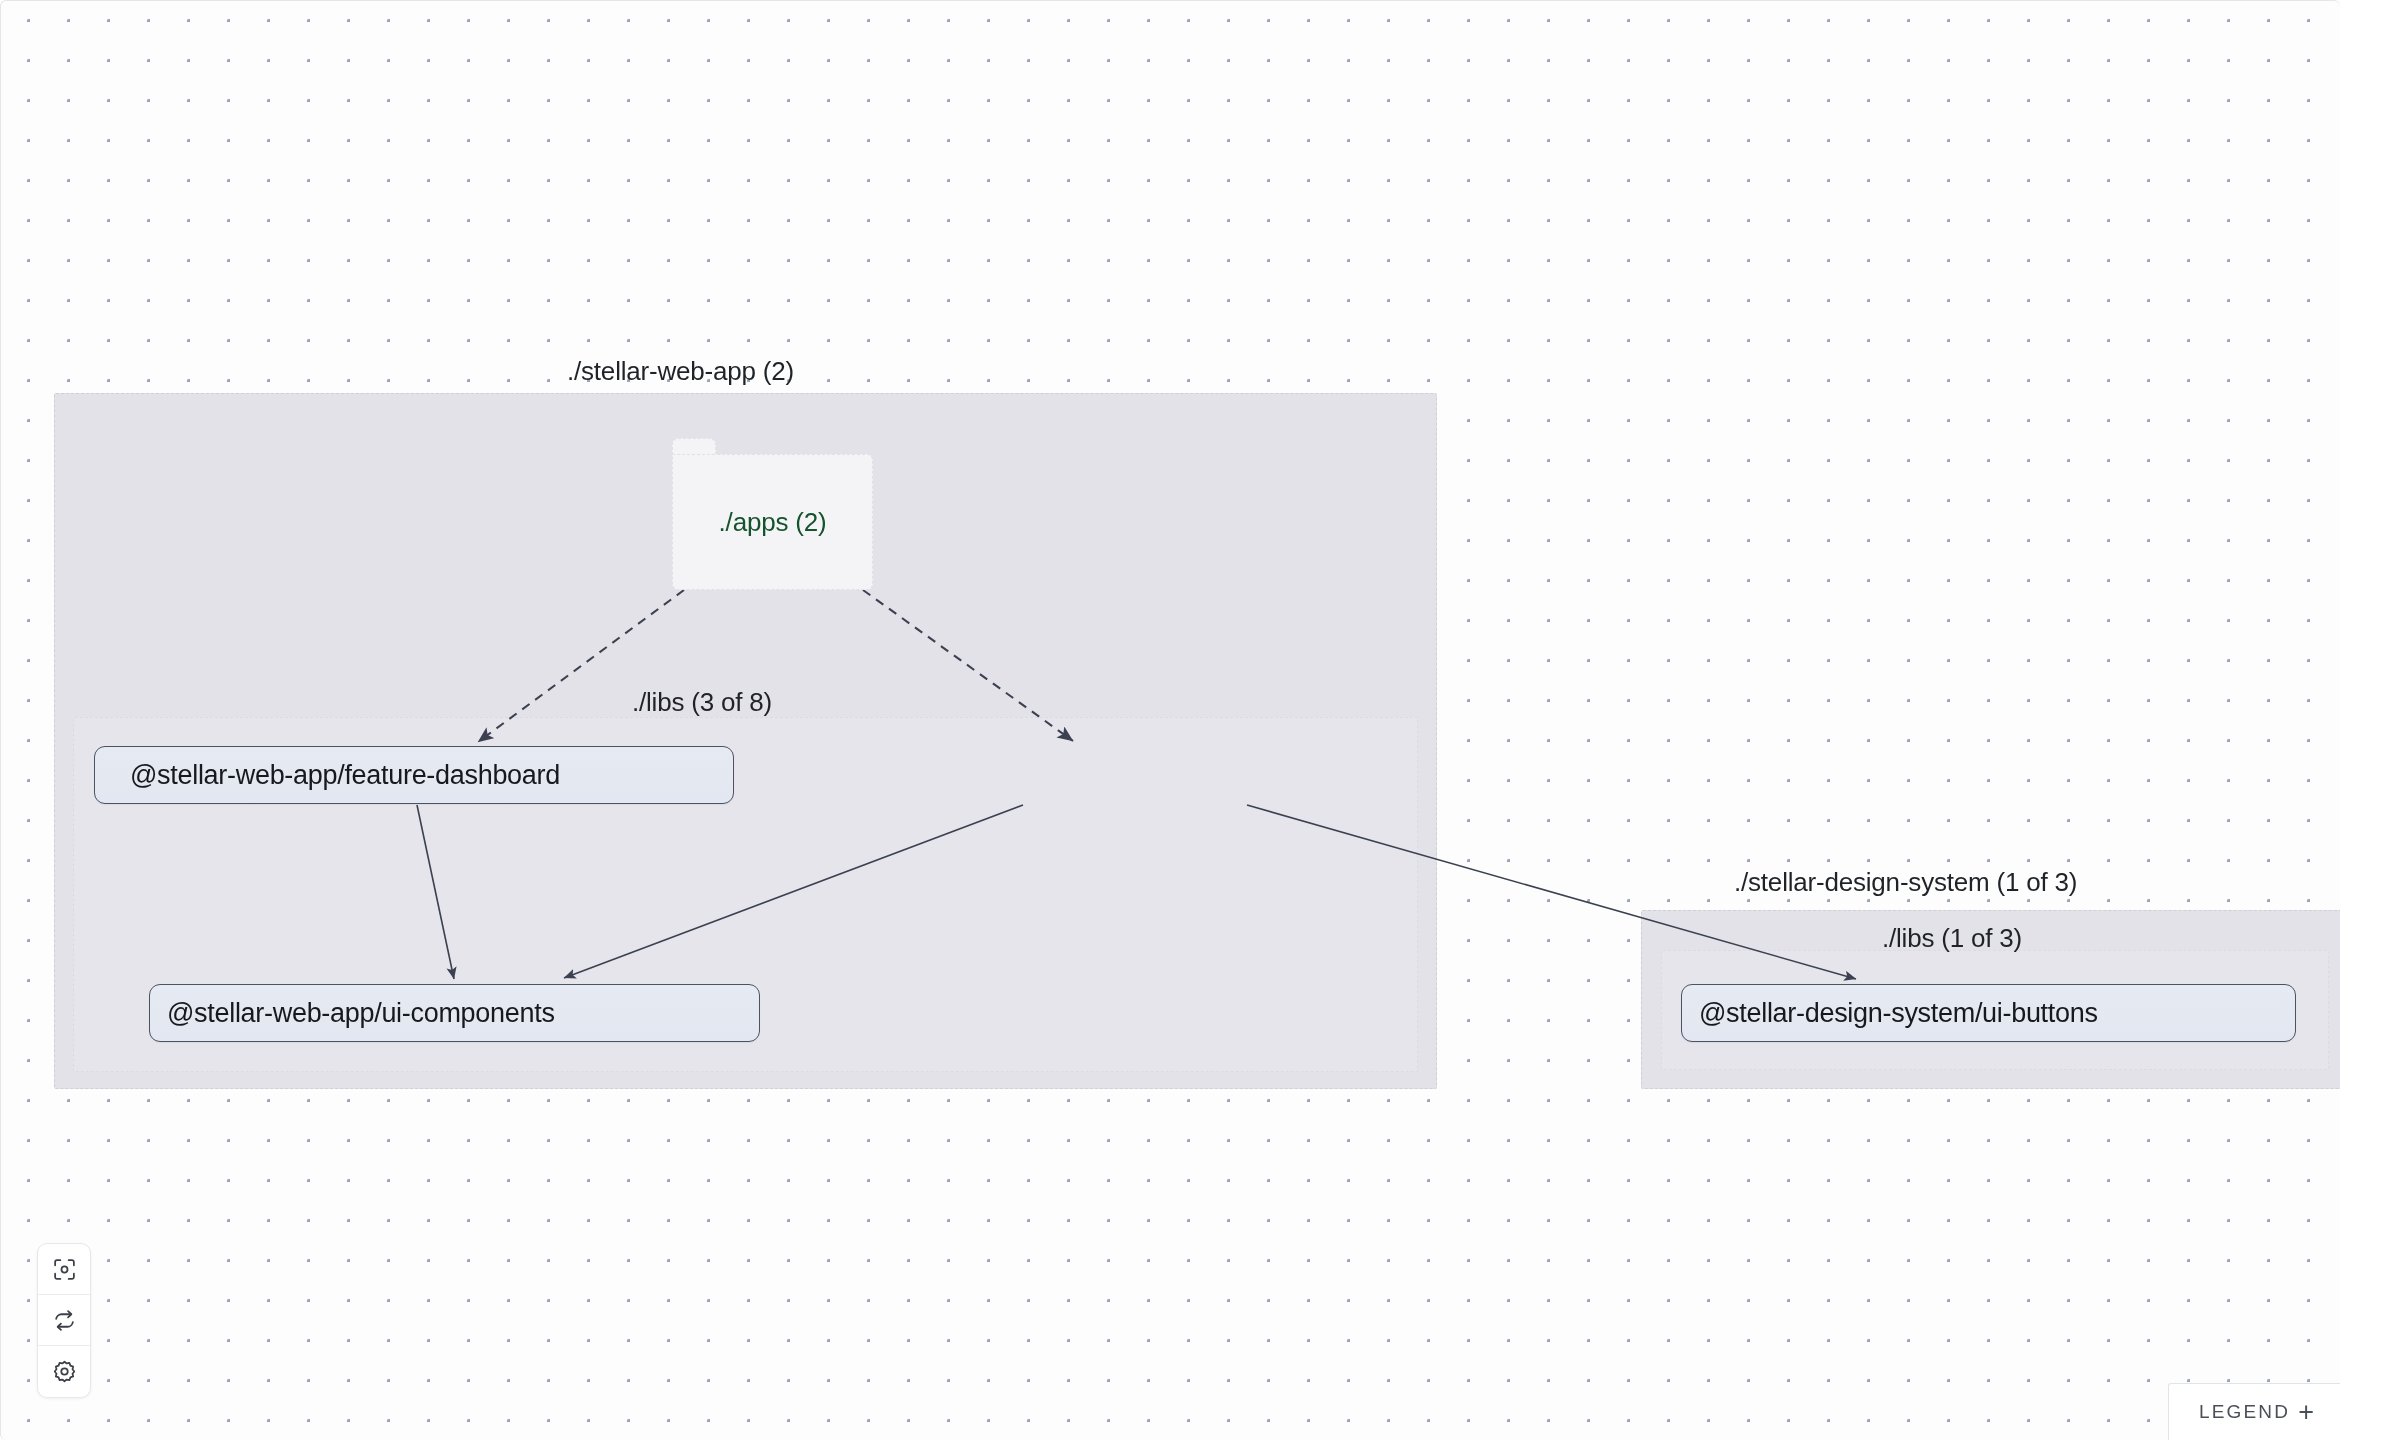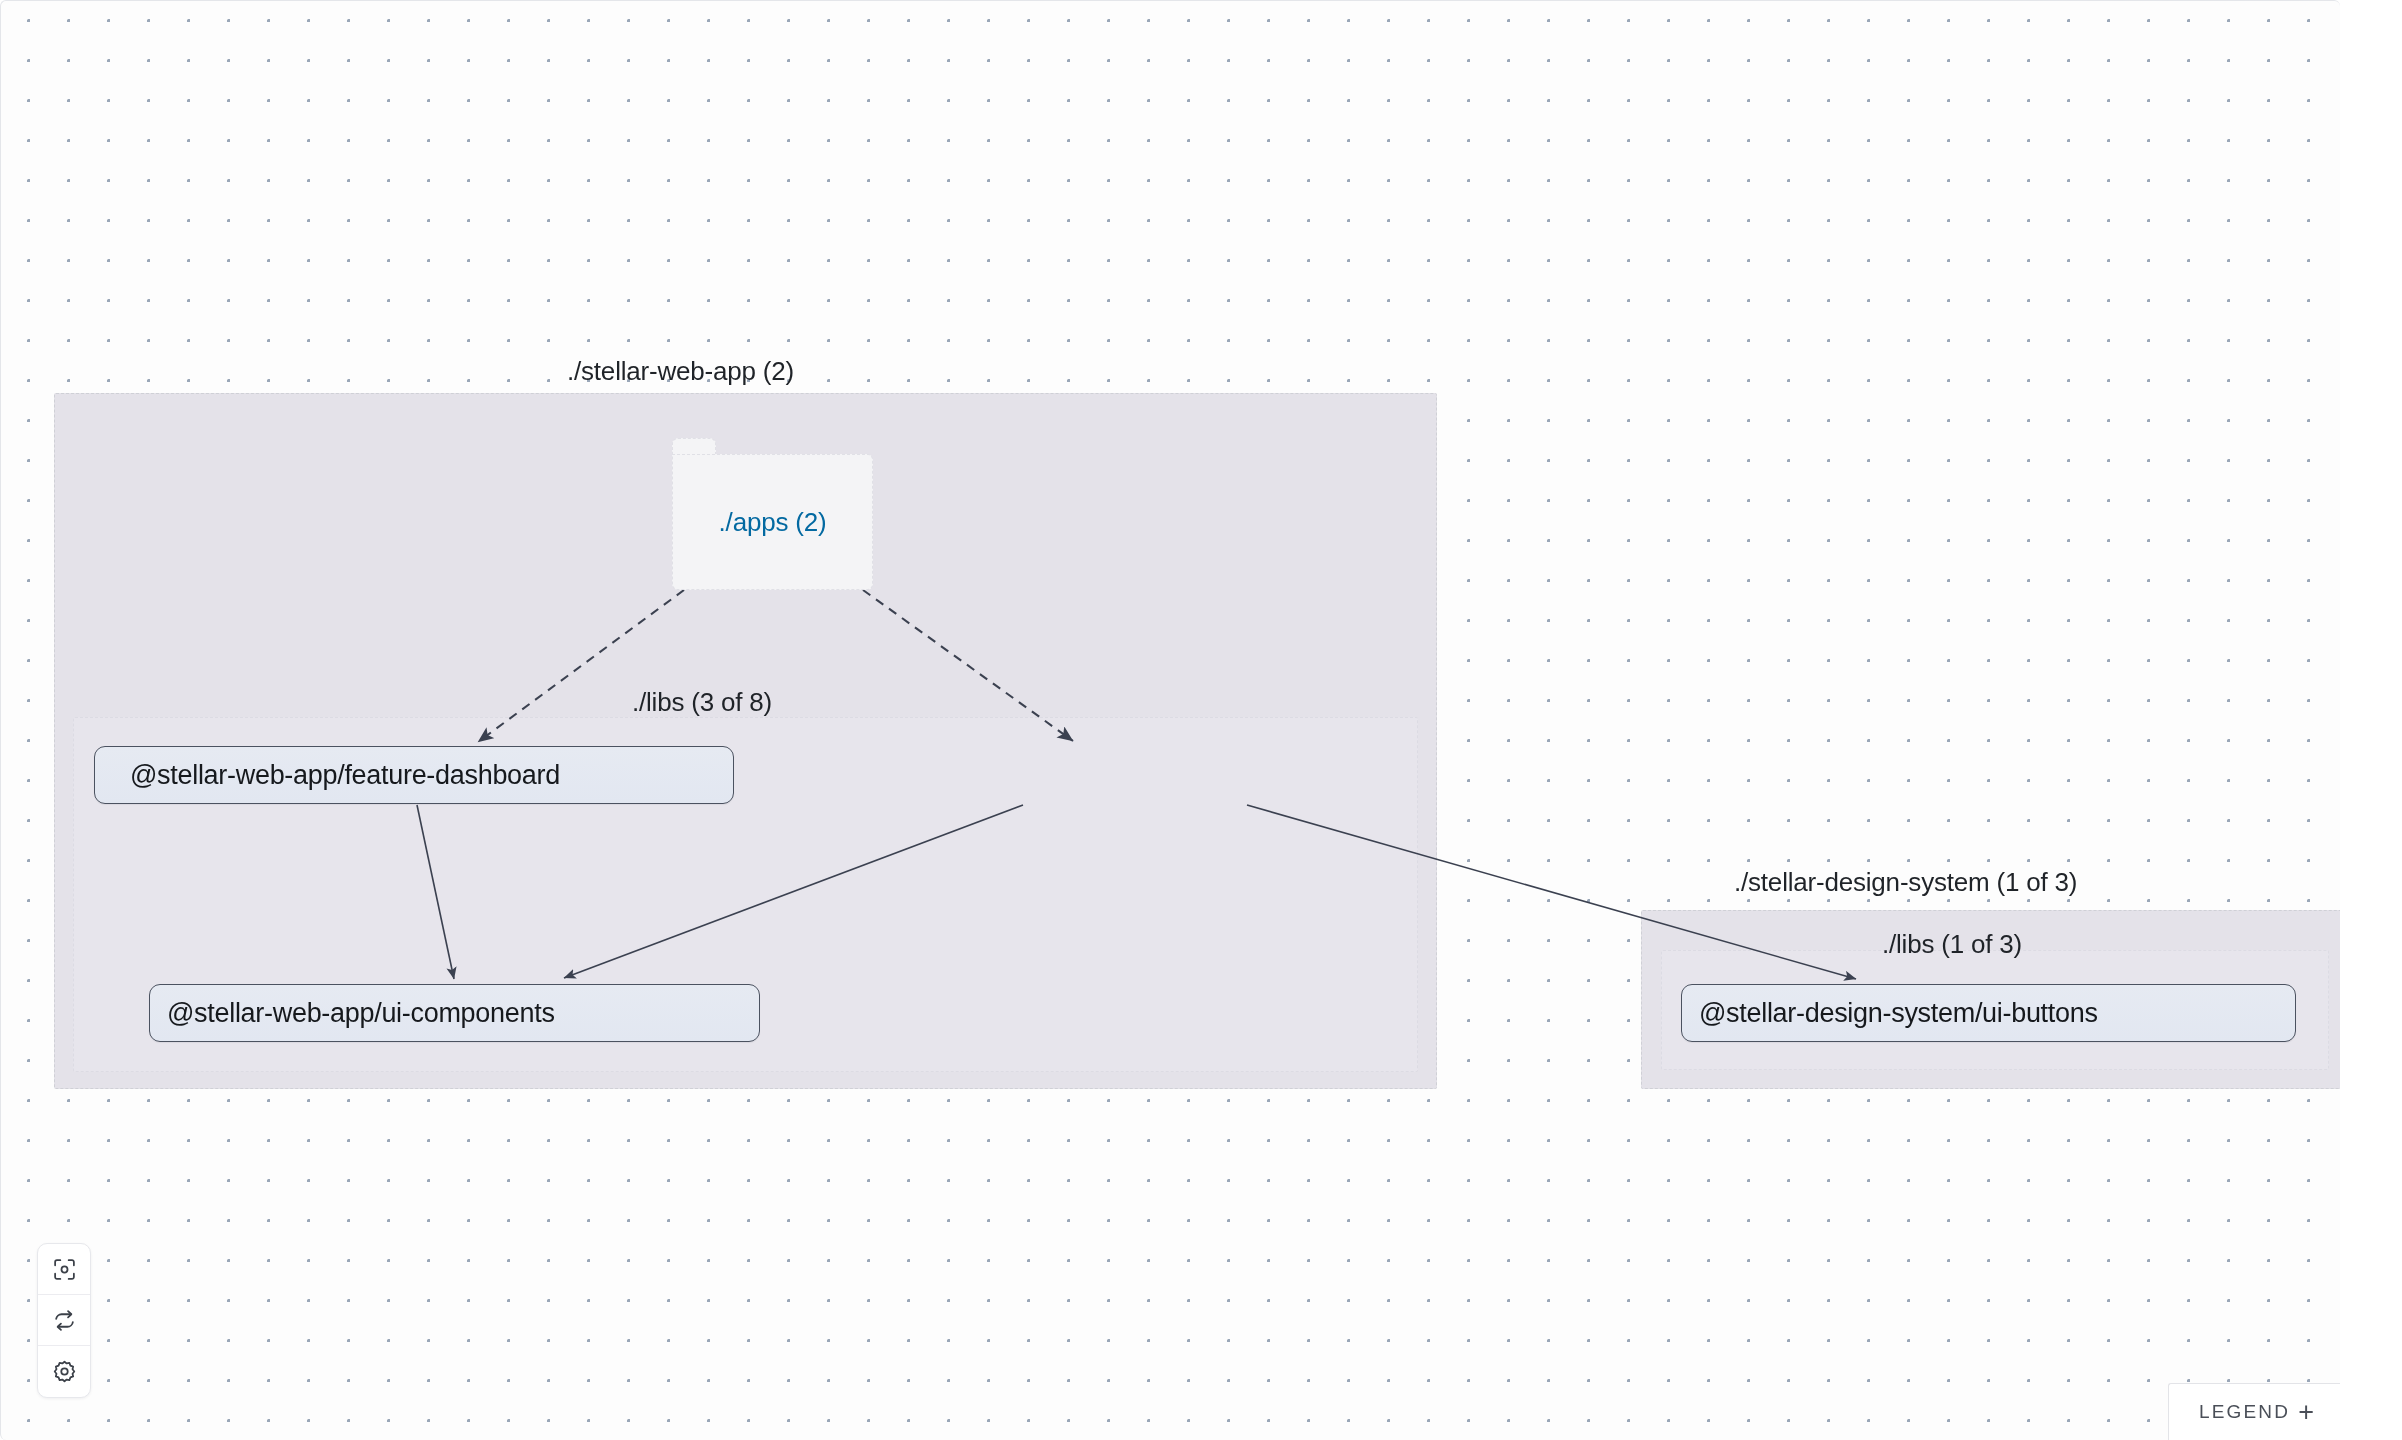--- a/index.html
+++ b/index.html
@@ -94,21 +94,21 @@
     background: #f4f4f6;
     border: 1px dashed #e0e0e6;
     border-radius: 0 6px 6px 6px;
     box-sizing: border-box;
     display: flex;
     align-items: center;
     justify-content: center;
   }
   .folder-label {
     font-size: 26px;
-    color: #0369a1;
+    color: #14532d;
     white-space: nowrap;
     letter-spacing: -0.2px;
   }
 
   
   .node {
     position: absolute;
     background: linear-gradient(180deg, #e6eaf2 0%, #e2e7f1 100%);
     border: 1.5px solid #4b5260;
     border-radius: 11px;
@@ -187,21 +187,21 @@
 <div id="canvas">
 
   <div class="group-outer" id="g0" style="left: 53px; top: 392px; width: 1383px; height: 696px; background: rgb(228, 226, 233); border-color: rgb(207, 208, 214);"></div>
   <div class="group-inner" id="g1" style="left: 72px; top: 716px; width: 1345px; height: 355px; background: rgb(231, 229, 236); border-color: rgb(220, 219, 227);"></div>
   <div class="group-outer" id="g2" style="left: 1640px; top: 909px; width: 707px; height: 179px; background: rgb(228, 226, 233); border-color: rgb(207, 208, 214);"></div>
   <div class="group-inner" id="g3" style="left: 1660px; top: 949px; width: 668px; height: 120px; background: rgb(231, 229, 236); border-color: rgb(220, 219, 227);"></div>
 
   <div class="group-label" id="gl0" style="left: 566px; top: 355px;">./stellar-web-app (2)</div>
   <div class="group-label" id="gl1" style="left: 631px; top: 686px;">./libs (3 of 8)</div>
   <div class="group-label" id="gl2" style="left: 1733px; top: 866px;">./stellar-design-system (1 of 3)</div>
-  <div class="group-label" id="gl3" style="left: 1881px; top: 922px; margin-top: 6px;">./libs (1 of 3)</div>
+  <div class="group-label" id="gl3" style="left: 1881px; top: 922px;">./libs (1 of 3)</div>
 
   <div class="folder" id="folder-apps" style="left: 671px; top: 437px; width: 201px; height: 152px;">
     <div class="folder-tab"></div>
     <div class="folder-body">
       <span class="folder-label">./apps (2)</span>
     </div>
   </div>
 
   <svg id="edges" viewBox="0 0 2402 1440" xmlns="http://www.w3.org/2000/svg">
     <defs>

